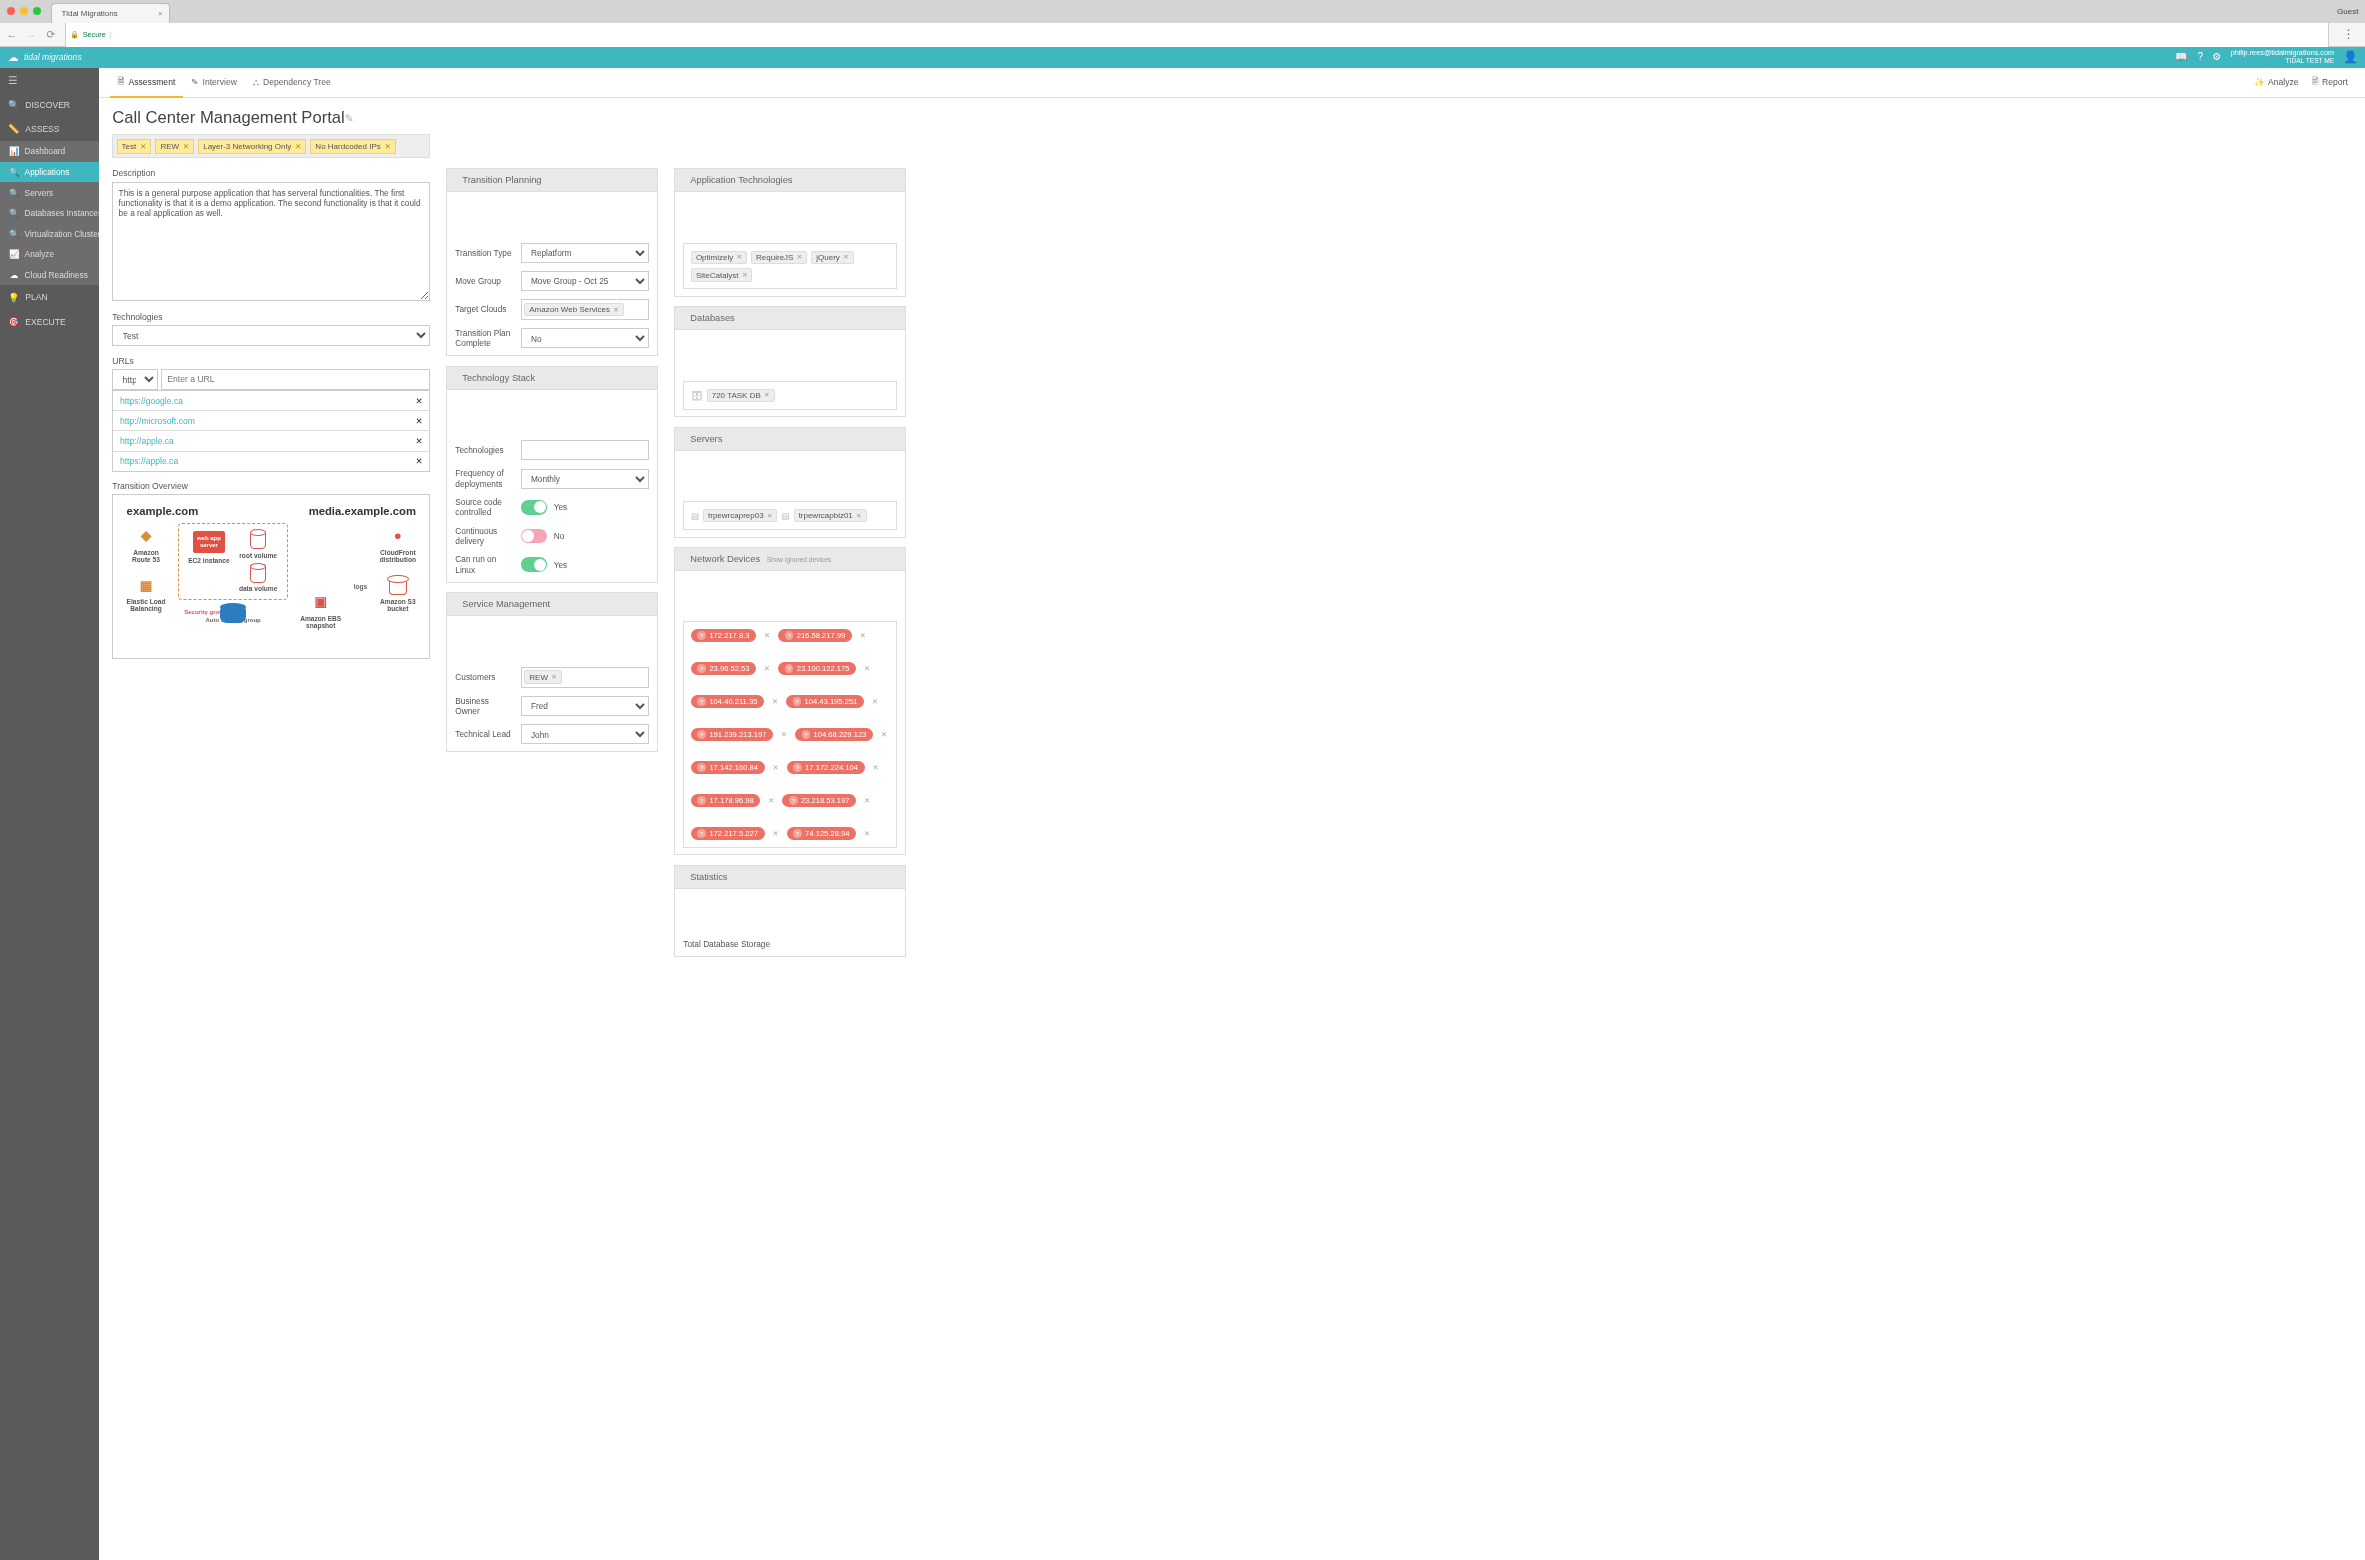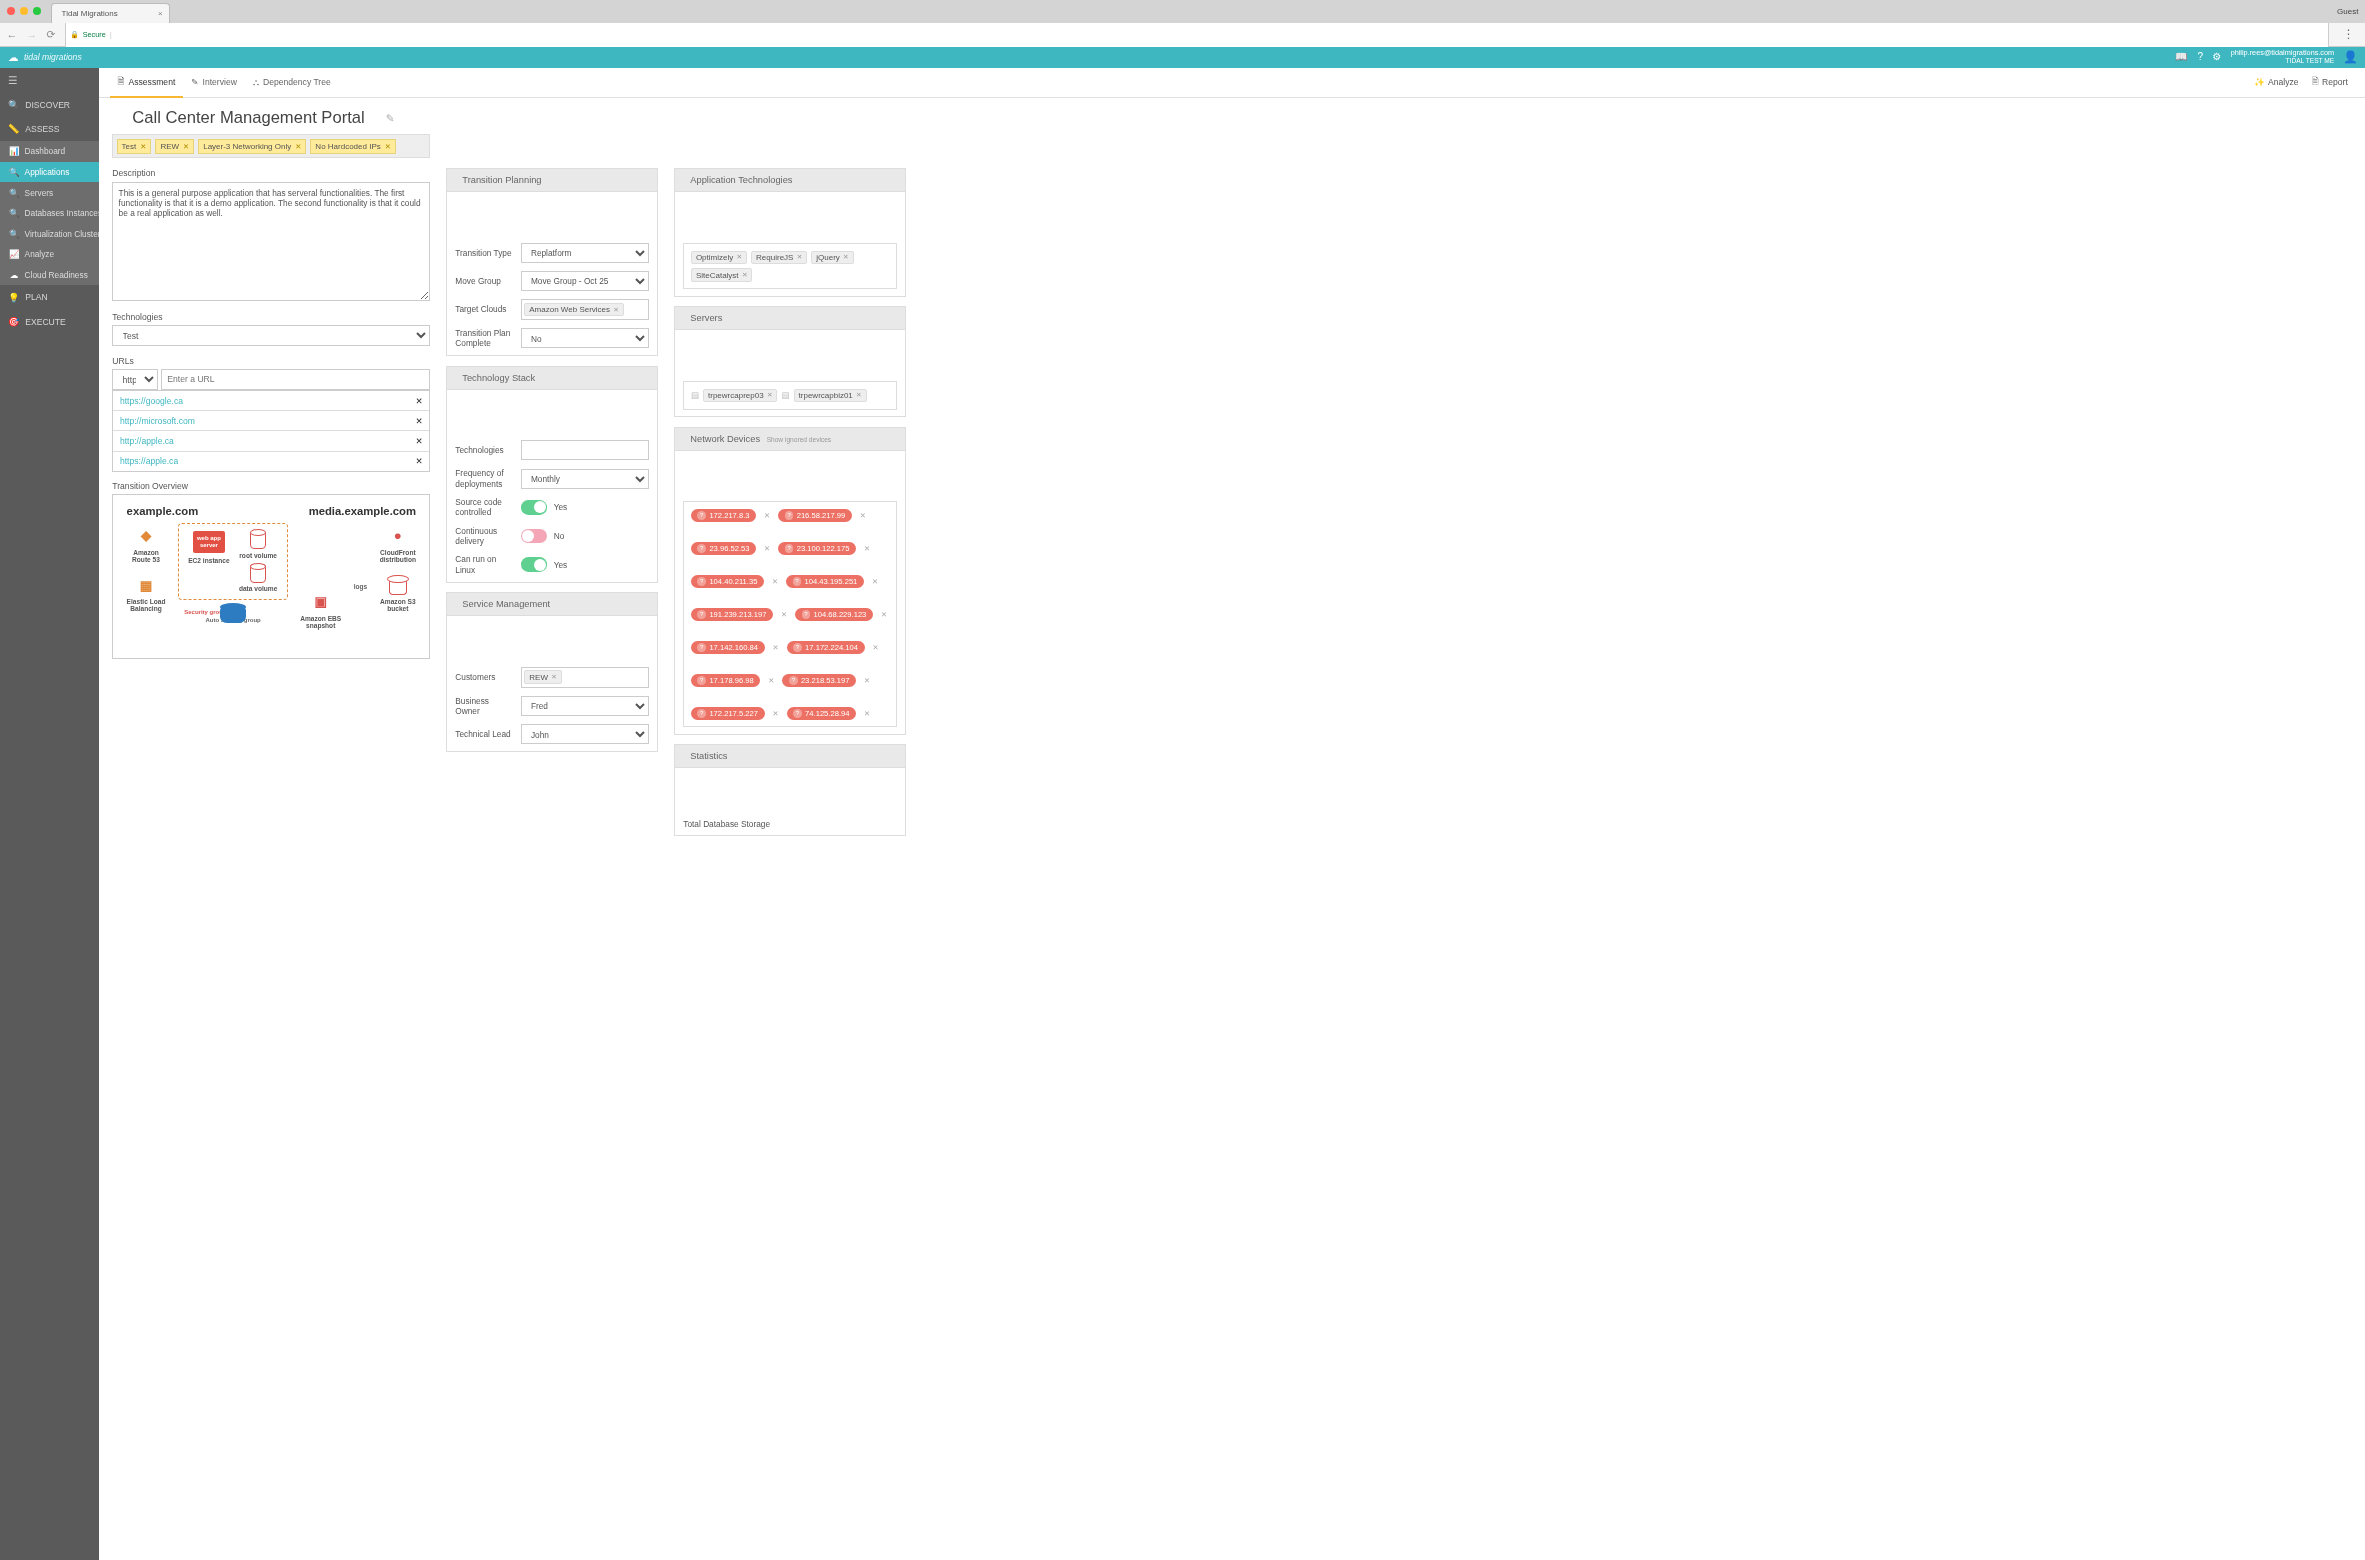--- a/index.html
+++ b/index.html
@@ -51,21 +51,21 @@
 
 
 .main { flex: 1; overflow: auto; background: #fff; }
 .tabbar { display: flex; align-items: center; border-bottom: 0.7px solid #e0e0e0; padding: 0 10.6px; background: #fff; }
 .tabbar .mtab { padding: 7.3px 8px; display: flex; align-items: center; gap: 4px; color: #666; cursor: pointer; font-size: 8.6px; }
 .tabbar .mtab.active { color: #333; border-bottom: 2px solid #f7b733; margin-bottom: -0.7px; font-weight: 500; }
 .tabbar .spacer { flex: 1; }
 .tabbar .action { padding: 7.3px 6.6px; display: flex; align-items: center; gap: 3.3px; color: #555; cursor: pointer; font-size: 8.6px; }
 
 .content { padding: 9.3px 13.3px; }
-.page-title { font-size: 16.6px; font-weight: 400; color: #444; display: flex; align-items: center; gap: 21px; margin-left: 20px; }
+.page-title { font-size: 16.6px; font-weight: 400; color: #444; display: flex; align-items: center; gap: 0; }
 .edit-ico { color: #aaa; font-size: 10.6px; cursor: pointer; }
 
 .tagsrow { margin-top: 6.6px; background: #eee; border: 0.7px solid #ddd; padding: 3.3px; display: flex; gap: 4px; flex-wrap: wrap; max-width: 318px; }
 .ytag { background: #ffeb99; border: 0.7px solid #e6d37a; padding: 2px 4px; font-size: 8px; color: #555; display: flex; align-items: center; gap: 4px; }
 .ytag .x { color: #b08d00; cursor: pointer; font-size: 7.3px; }
 
 .columns { display: flex; gap: 16px; margin-top: 10.6px; align-items: flex-start; }
 .col { display: flex; flex-direction: column; gap: 9.3px; }
 .col-left { flex: 0 0 318px; }
 .col-mid { flex: 0 0 212px; }
@@ -468,20 +468,31 @@
                       <span class="chipline">
                         <span class="gtag">jQuery<span class="x">✕</span></span>
                       </span>
                       <span class="chipline">
                         <span class="gtag">SiteCatalyst<span class="x">✕</span></span>
                       </span>
                     </div>
                   </div>
               </div>
               <div class="panel">
+                <div class="panel-head">Databases</div>
+                <div class="panel-body">
+                    <div class="chipbox" id="db-box">
+                      <span class="chipline">
+                        <span class="dbico">🗄</span>
+                        <span class="gtag">720 TASK DB<span class="x">✕</span></span>
+                      </span>
+                    </div>
+                  </div>
+              </div>
+              <div class="panel">
                 <div class="panel-head">Servers</div>
                 <div class="panel-body">
                     <div class="chipbox" id="srv-box">
                       <span class="chipline">
                         <span class="srvico">▤</span>
                         <span class="gtag">trpewrcaprep03<span class="x">✕</span></span>
                       </span>
                       <span class="chipline">
                         <span class="srvico">▤</span>
                         <span class="gtag">trpewrcapbiz01<span class="x">✕</span></span>

